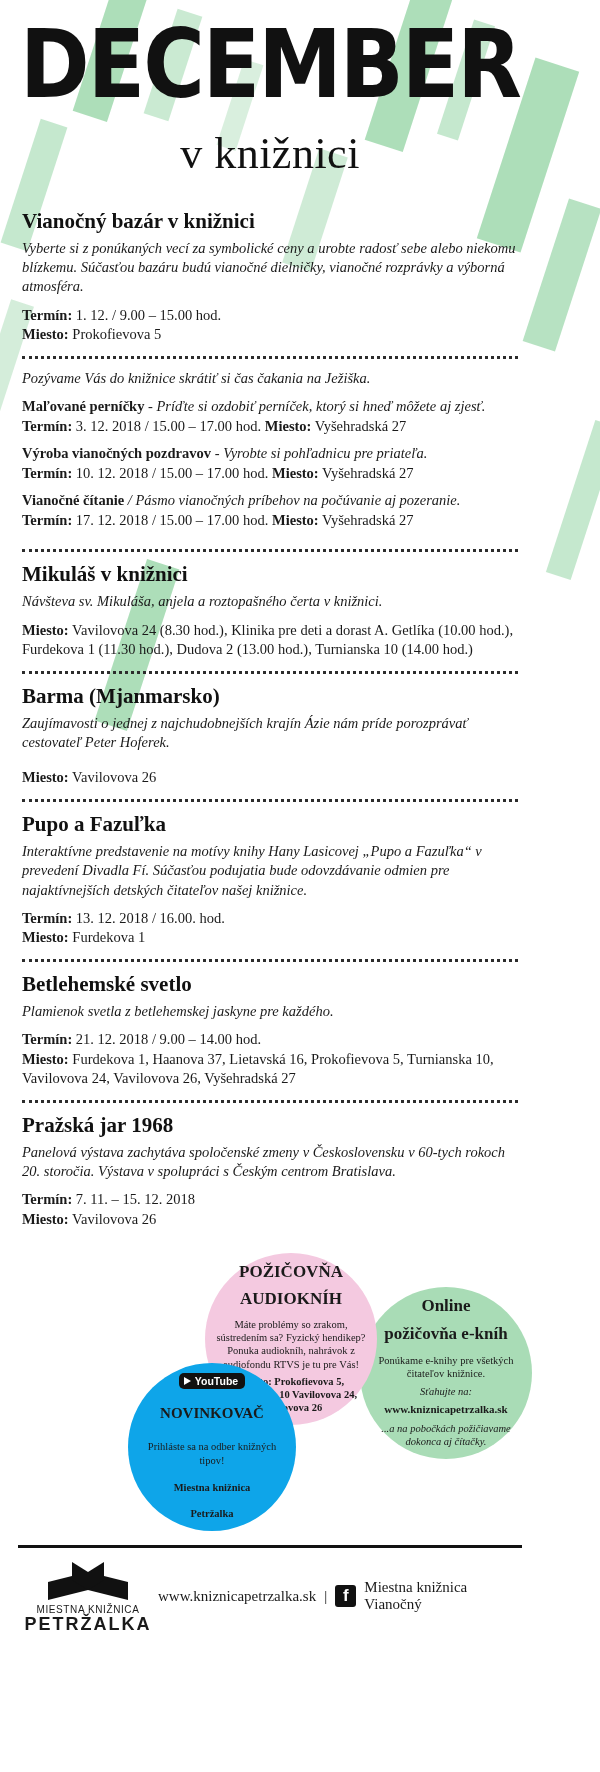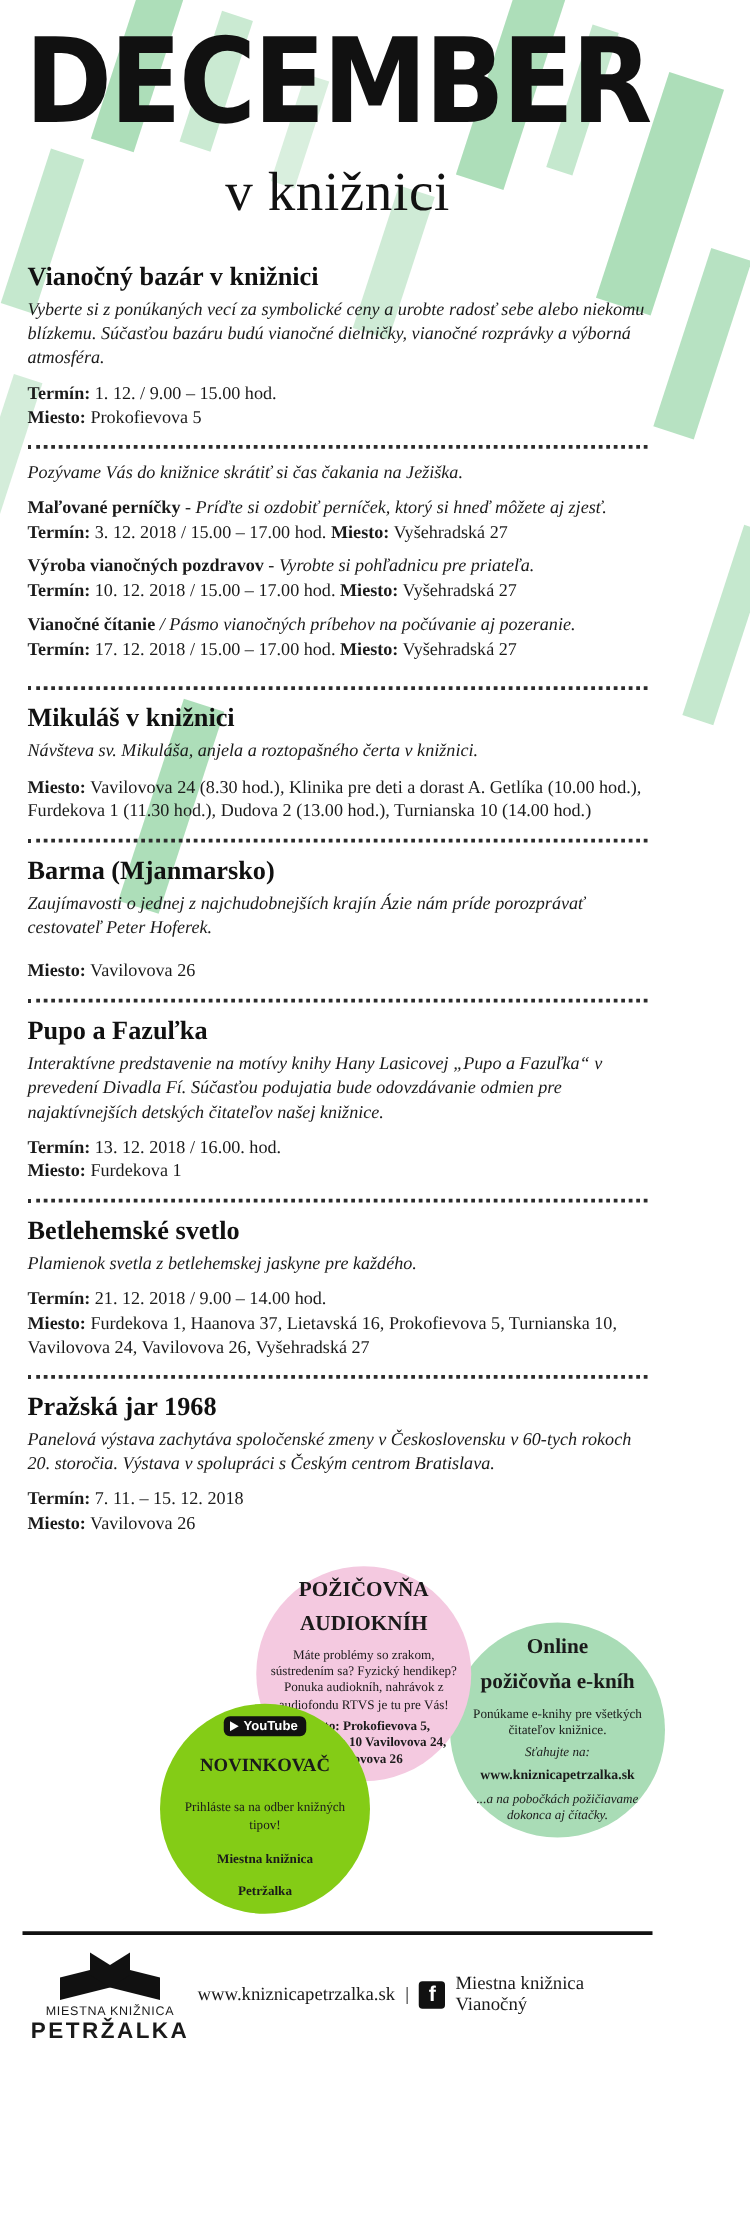--- a/index.html
+++ b/index.html
@@ -122,28 +122,28 @@
     align-items: center;
     padding: 10px;
     box-sizing: border-box;
   }
   .c-pink {
     left: 205px; top: 8px;
     width: 172px; height: 172px;
     background: #f4c9e0;
   }
   .c-green {
-    left: 360px; top: 53px;
+    left: 360px; top: 42px;
     width: 172px; height: 172px;
     background: #a9dcb6;
   }
   .c-purple {
     left: 128px; top: 118px;
     width: 168px; height: 168px;
-    background: #84cc16;
+    background: #0ea5e9;
   }
   .c-h {
     font-family: "Liberation Serif", serif;
     font-weight: bold;
     font-size: 17px;
     line-height: 1.08;
     margin: 0 0 5px;
   }
   .c-h.sm { font-size: 15px; }
   .c-t {

